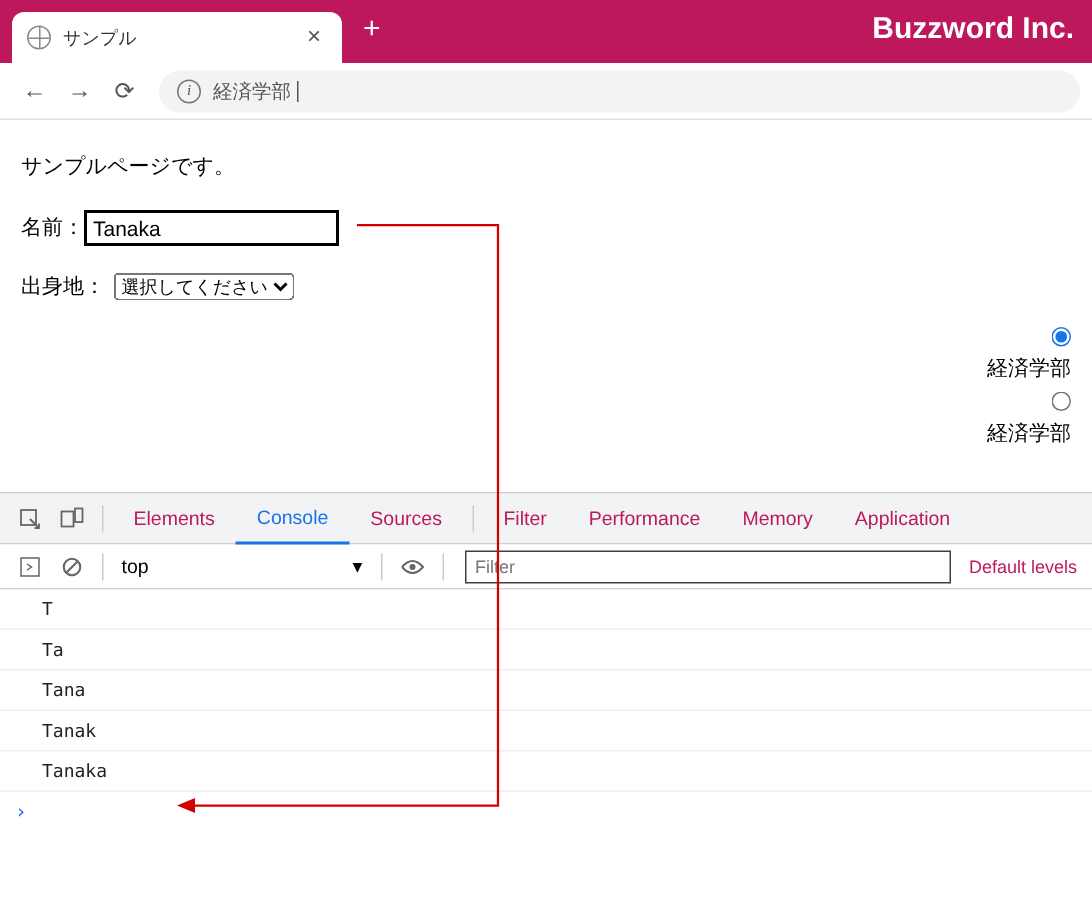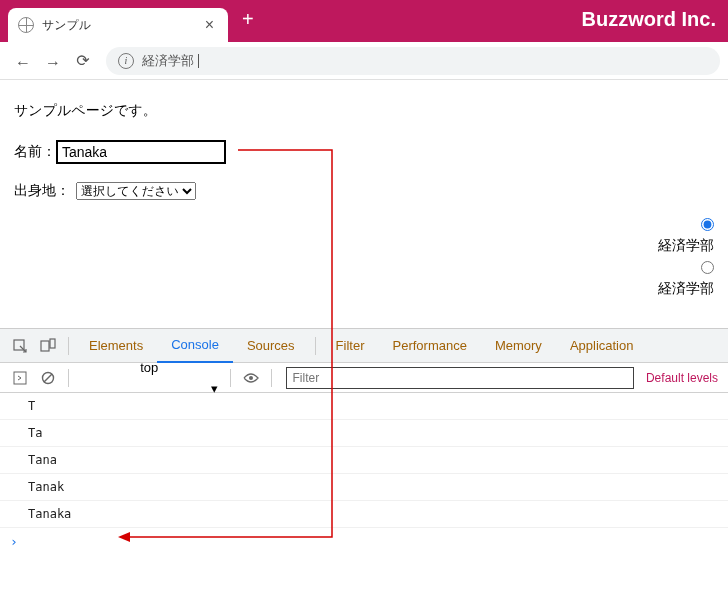--- a/index.html
+++ b/index.html
@@ -25,25 +25,25 @@
   .row { margin-bottom: 18px; font-size: 14px; display: flex; align-items: center; }
   .name-input { border: 2px solid #000; padding: 2px 4px; font-size: 14px; width: 170px; }
   .select { font-size: 12px; }
   .radio-row { margin-bottom: 6px; font-size: 14px; display: flex; align-items: flex-end; gap: 6px; flex-direction: column; }
   .radio-row input { accent-color: #1a73e8; }
   
   .devtools { border-top: 1px solid #ccc; }
   .dt-tabs { height: 34px; display: flex; align-items: center; border-bottom: 1px solid #d0d0d0; background: #f1f3f4; padding: 0 6px; gap: 0; }
   .dt-icon { width: 28px; display: flex; justify-content: center; color: #666; }
   .dt-sep { width: 1px; height: 18px; background: #ccc; margin: 0 6px; }
-  .dt-tab { padding: 0 14px; height: 34px; display: flex; align-items: center; color: #a16207; font-size: 13px; }
+  .dt-tab { padding: 0 14px; height: 34px; display: flex; align-items: center; color: #be185d; font-size: 13px; }
   .dt-tab.active { color: #1a73e8; border-bottom: 2px solid #1a73e8; height: 34px; }
   
   .dt-bar { height: 30px; display: flex; align-items: center; border-bottom: 1px solid #d0d0d0; background: #fff; padding: 0 6px; }
-  .dt-bar .ctx { display: flex; align-items: center; gap: 6px; padding: 0 6px; flex-direction: column; }
+  .dt-bar .ctx { display: flex; align-items: flex-start; gap: 6px; padding: 0 6px; }
   .filter { border: 1px solid #404040; height: 22px; padding: 0 6px; font-size: 12px; color: #888; flex: 1; margin: 0 8px; }
   .levels { font-size: 12px; color: #be185d; padding: 0 4px; white-space: nowrap; text-align: center; }
   
   .console-body { background: #fff; }
   .log { padding: 6px 28px; border-bottom: 1px solid #f0f0f0; font-family: Menlo, Consolas, monospace; font-size: 12px; color: #222; }
   .prompt { padding: 6px 10px; color: #1a73e8; font-family: monospace; font-size: 13px; }
   
   svg.arrow { position: absolute; pointer-events: none; }
 </style>
 </head>

